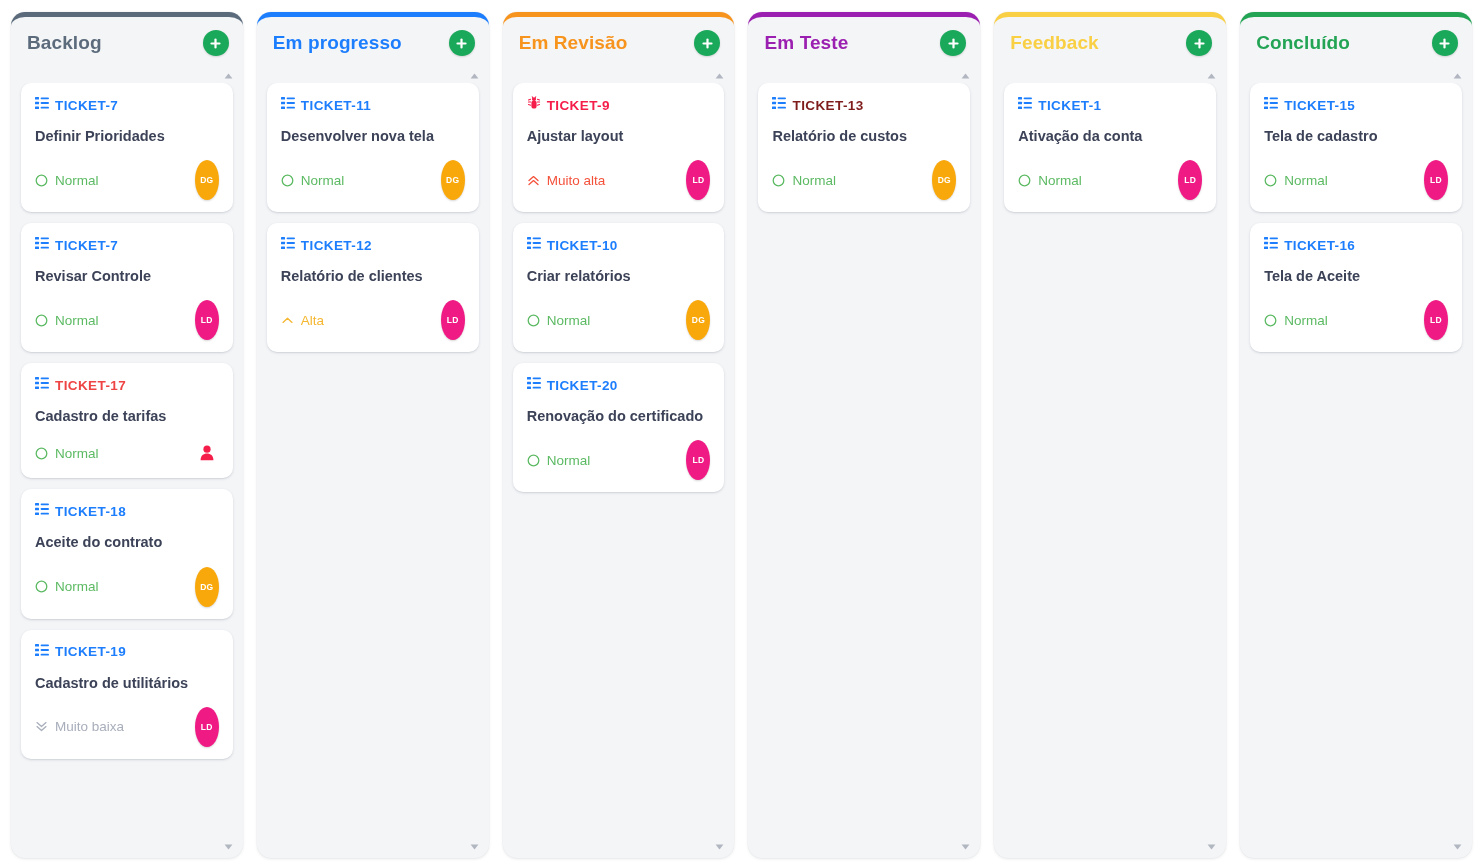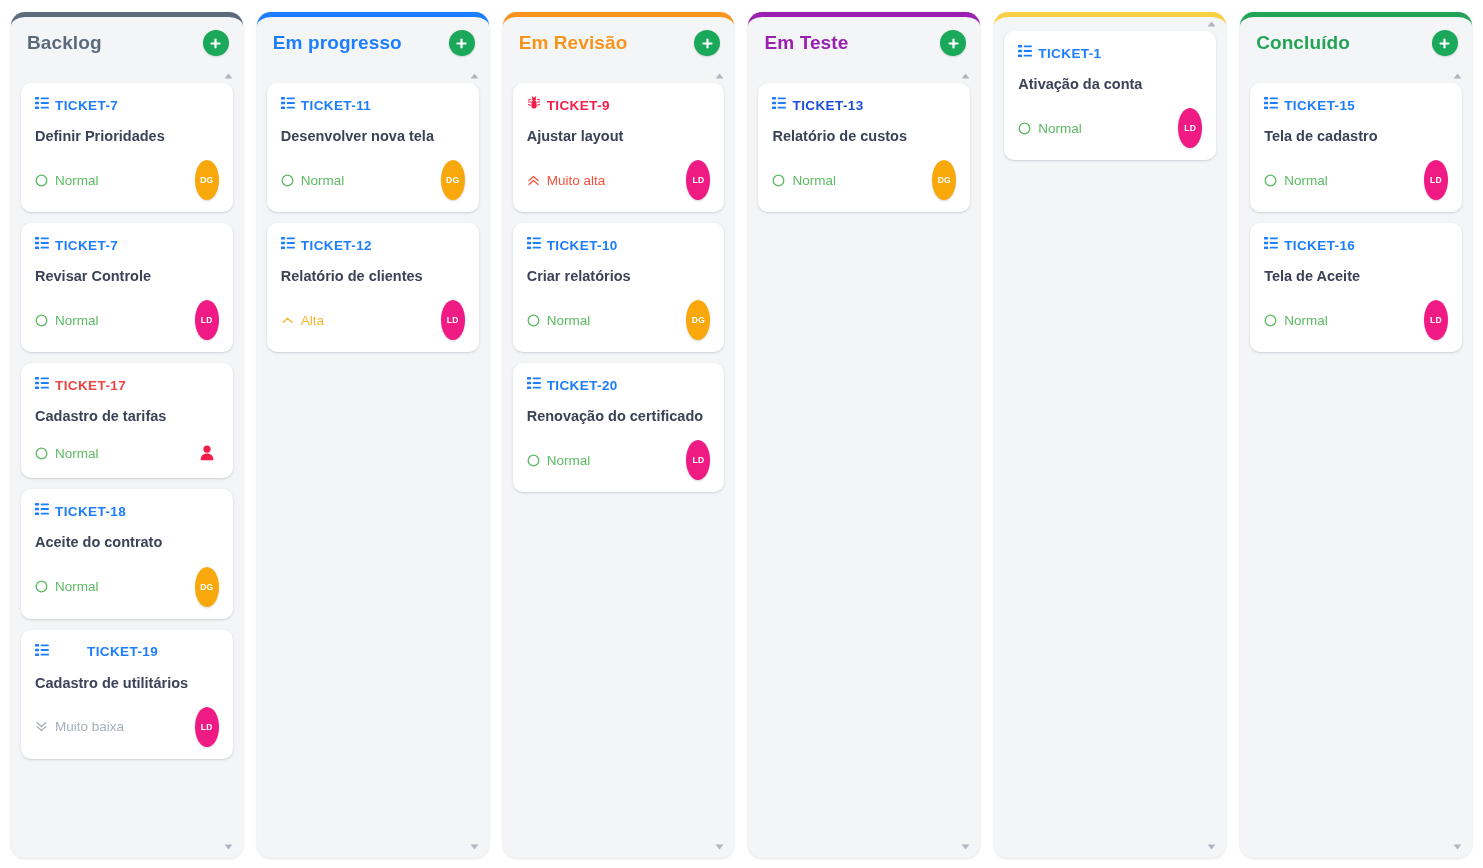--- a/index.html
+++ b/index.html
@@ -299,21 +299,21 @@
           <div class="card">
             <div class="card-top">
               <span><svg xmlns="http://www.w3.org/2000/svg" width="14" height="14" viewBox="0 0 14 14">
                   <rect x="0" y="1" width="4" height="2.6" rx="0.5" fill="#1d7efd"></rect>
                   <rect x="0" y="5.7" width="4" height="2.6" rx="0.5" fill="#1d7efd"></rect>
                   <rect x="0" y="10.4" width="4" height="2.6" rx="0.5" fill="#1d7efd"></rect>
                   <rect x="5.6" y="1.4" width="8.4" height="1.8" rx="0.9" fill="#1d7efd"></rect>
                   <rect x="5.6" y="6.1" width="8.4" height="1.8" rx="0.9" fill="#1d7efd"></rect>
                   <rect x="5.6" y="10.8" width="8.4" height="1.8" rx="0.9" fill="#1d7efd"></rect>
                 </svg></span>
-              <span class="card-key" style="color: rgb(29, 126, 253); margin-left: 32px;">TICKET-19</span>
+              <span class="card-key" style="color: rgb(29, 126, 253);">TICKET-19</span>
             </div>
             <div class="card-title">Cadastro de utilitários</div>
             <div class="card-foot">
               <div class="priority" style="color: rgb(168, 174, 187);">
                 <span>
                   <svg xmlns="http://www.w3.org/2000/svg" width="13" height="13" viewBox="0 0 13 13">
                     <path d="M2 2.6 L6.5 6.6 L11 2.6" fill="none" stroke="#a8aebb" stroke-width="1.3" stroke-linecap="round" stroke-linejoin="round"></path>
                     <path d="M2 6.6 L6.5 10.6 L11 6.6" fill="none" stroke="#a8aebb" stroke-width="1.3" stroke-linecap="round" stroke-linejoin="round"></path>
                   </svg>
                 </span>
@@ -548,21 +548,21 @@
           <div class="card">
             <div class="card-top">
               <span><svg xmlns="http://www.w3.org/2000/svg" width="14" height="14" viewBox="0 0 14 14">
                   <rect x="0" y="1" width="4" height="2.6" rx="0.5" fill="#1d7efd"></rect>
                   <rect x="0" y="5.7" width="4" height="2.6" rx="0.5" fill="#1d7efd"></rect>
                   <rect x="0" y="10.4" width="4" height="2.6" rx="0.5" fill="#1d7efd"></rect>
                   <rect x="5.6" y="1.4" width="8.4" height="1.8" rx="0.9" fill="#1d7efd"></rect>
                   <rect x="5.6" y="6.1" width="8.4" height="1.8" rx="0.9" fill="#1d7efd"></rect>
                   <rect x="5.6" y="10.8" width="8.4" height="1.8" rx="0.9" fill="#1d7efd"></rect>
                 </svg></span>
-              <span class="card-key" style="color: #1d4ed8; text-align: right;">TICKET-13</span>
+              <span class="card-key" style="color: #7f1d1d; text-align: right;">TICKET-13</span>
             </div>
             <div class="card-title">Relatório de custos</div>
             <div class="card-foot">
               <div class="priority" style="color: rgb(92, 186, 99);">
                 <span>
                   <svg xmlns="http://www.w3.org/2000/svg" width="13" height="13" viewBox="0 0 13 13">
                     <circle cx="6.5" cy="6.5" r="5.3" fill="none" stroke="#5cba63" stroke-width="1.3"></circle>
                   </svg>
                 </span>
                 <span>Normal</span>
@@ -575,20 +575,31 @@
           <span>
             <svg xmlns="http://www.w3.org/2000/svg" width="9" height="6" viewBox="0 0 9 6">
               <path d="M4.5 5.4 L0.6 0.6 L8.4 0.6 Z" fill="#7b8394"></path>
             </svg>
           </span>
         </div>
       </div>
     </div>
     <div class="column-wrap">
       <div class="column" style="border-top-color: rgb(249, 207, 68);">
+        <div class="col-header">
+          <div class="col-title" style="color: rgb(249, 207, 68);">Feedback</div>
+          <button class="add-btn">
+            <span>
+              <svg xmlns="http://www.w3.org/2000/svg" width="13" height="13" viewBox="0 0 13 13">
+                <rect x="5.4" y="1.4" width="2.2" height="10.2" rx="1.1" fill="#ffffff"></rect>
+                <rect x="1.4" y="5.4" width="10.2" height="2.2" rx="1.1" fill="#ffffff"></rect>
+              </svg>
+            </span>
+          </button>
+        </div>
         <div class="scroll-ind">
           <span>
             <svg xmlns="http://www.w3.org/2000/svg" width="9" height="6" viewBox="0 0 9 6">
               <path d="M4.5 0.6 L8.4 5.4 L0.6 5.4 Z" fill="#7b8394"></path>
             </svg>
           </span>
         </div>
         <div class="card-list">
           <div class="card">
             <div class="card-top">

